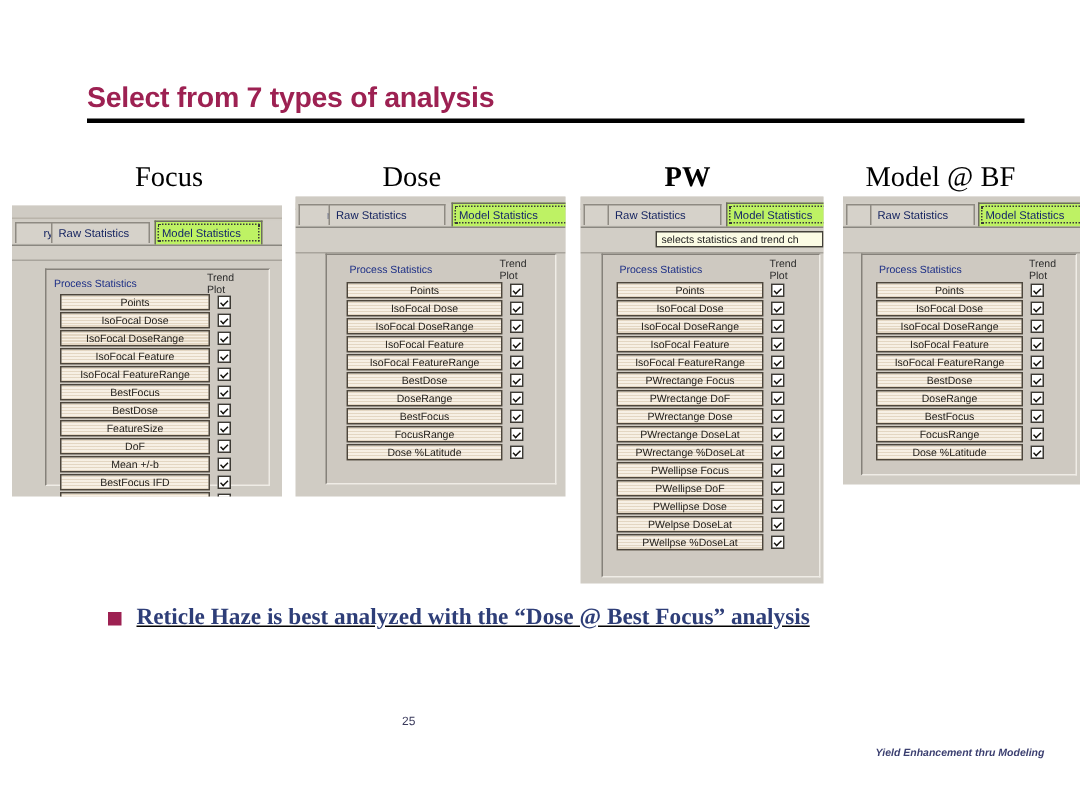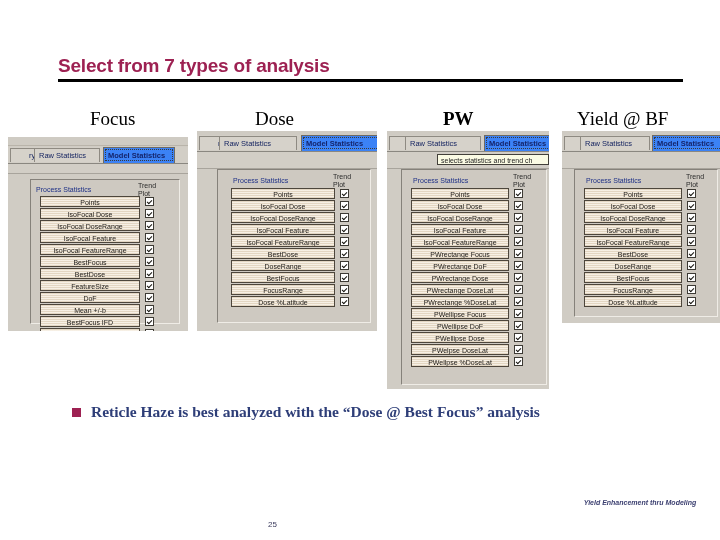--- a/index.html
+++ b/index.html
@@ -87,30 +87,30 @@
     padding: 0 4px;
     font-size: 7.5px;
     color: #11205e;
     background: #d6d2ca;
     border: 1px solid #8e8a82;
     border-bottom: none;
     white-space: nowrap;
     box-sizing: border-box;
   }
   .tab.sel {
-    background: #3b82f6;
+    background: #bef264;
     color: #14246b;
     top: 0px;
     height: 16px;
     line-height: 15px;
     border: 1px solid #6e6b64;
     border-bottom: none;
     outline: 1px dotted #3a3a3a;
     outline-offset: -3px;
-    font-weight: bold;
+    font-weight: normal;
   }
   .tab.clip {
     padding: 0 18px;
   }
 
   
   .subbar {
     position: absolute;
     left: 0;
     right: 0;
@@ -211,20 +211,21 @@
   }
 
   
   #bullet-row {
     position: absolute;
     left: 72px;
     top: 402px;
     width: 560px;
     display: flex;
     align-items: flex-start;
+    text-decoration: underline;
   }
   #bullet-marker {
     width: 9px;
     height: 9px;
     background: #9d2152;
     margin-top: 6px;
     margin-right: 10px;
     flex: 0 0 auto;
   }
   #bullet-text {
@@ -232,21 +233,21 @@
     font-size: 15.5px;
     font-weight: bold;
     color: #2e3e78;
     line-height: 20px;
   }
 
   
   #page-number {
     position: absolute;
     left: 268px;
-    top: 520px;
+    top: 476px;
     font-family: "Liberation Sans", sans-serif;
     font-size: 8px;
     color: #3a3a5c;
   }
   #brand {
     position: absolute;
     left: 560px;
     top: 497px;
     text-align: center;
     width: 160px;
@@ -270,21 +271,21 @@
 </style>
 </head>
 <body>
 
 <div id="slide-title">Select from 7 types of analysis</div>
 <div id="title-rule"></div>
 
 <div class="col-heading" style="left:68px;margin-left:22px;">Focus</div>
 <div class="col-heading" style="left:255px;">Dose</div>
 <div class="col-heading" style="left:443px;font-weight:bold;">PW</div>
-<div class="col-heading" style="left:577px;">Yield @ BF</div>
+<div class="col-heading" style="left:577px;">Model @ BF</div>
 
 <div id="panels-host">
     <div class="panel" style="left: 8px; top: 137px; width: 180px; height: 194px;">
       <div class="panel-topstrip"></div>
       <div class="tabstrip" style="top: 10px;">
         <div class="tab clip" style="left: 2px; width: 22px;">ry</div>
         <div class="tab" style="left: 26px; width: 66px;">Raw Statistics</div>
         <div class="tab sel" style="left: 95px; width: 72px;">Model Statistics</div>
         <div class="tabstrip-line"></div>
       </div>

